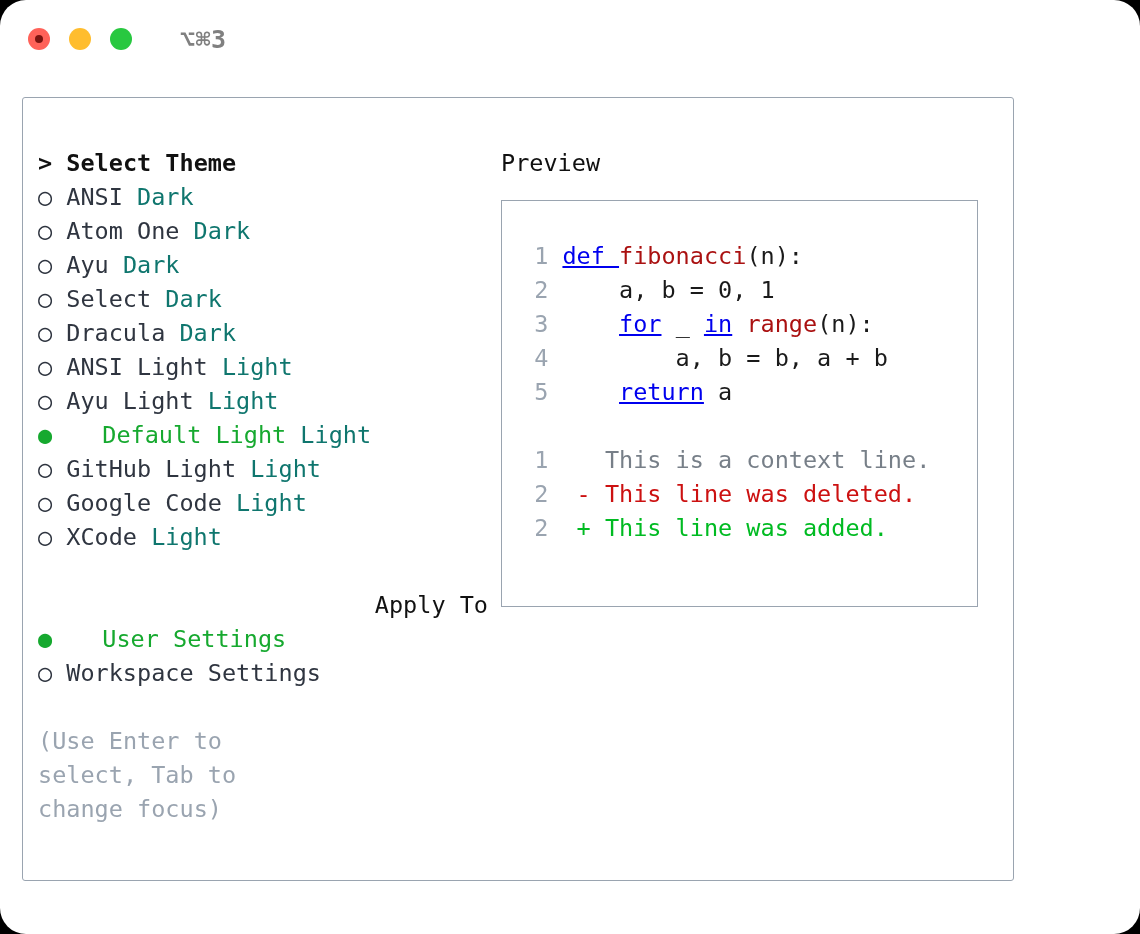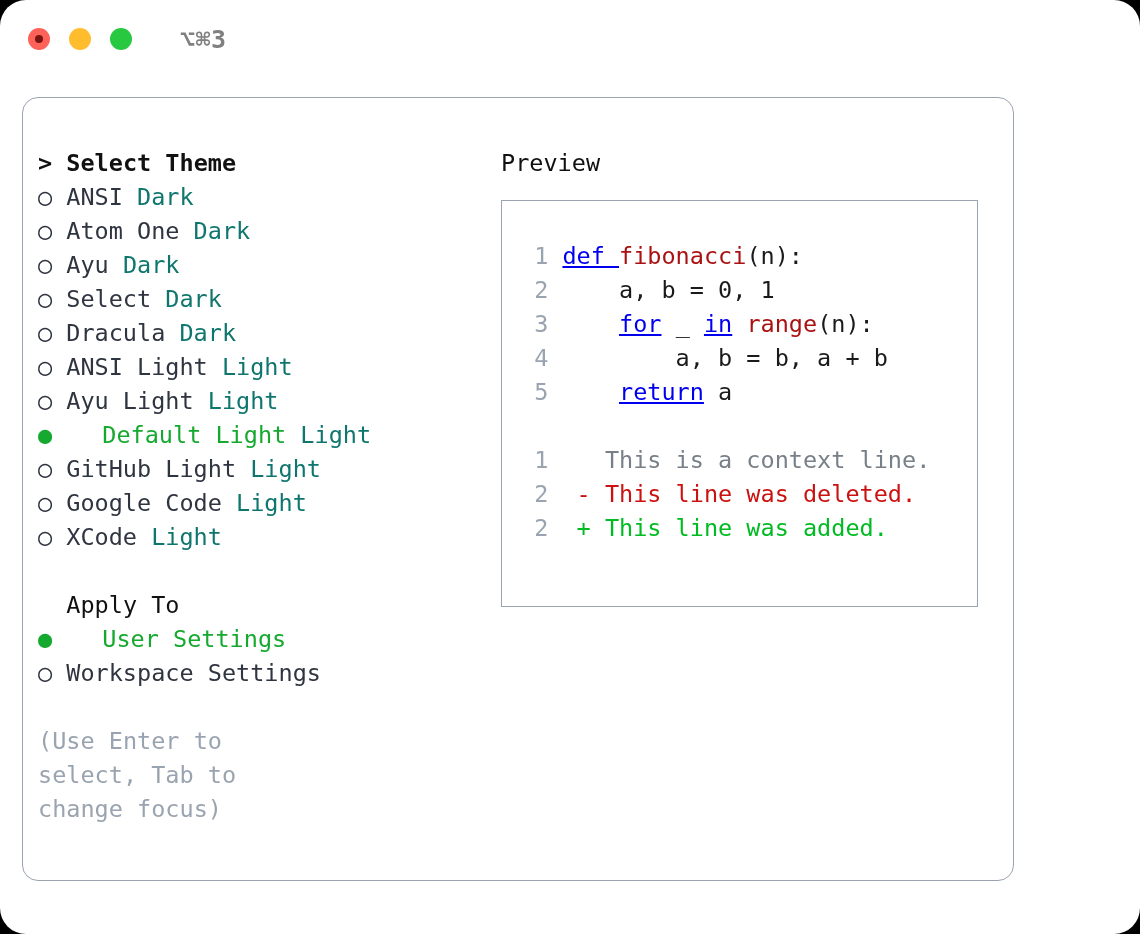--- a/index.html
+++ b/index.html
@@ -70,21 +70,21 @@
   }
 
   
   .panel {
     position: absolute;
     left: 22px;
     top: 97px;
     width: 992px;
     height: 784px;
     border: 1.6px solid #9aa4b0;
-    border-radius: 16px;
+    border-radius: 3px;
     box-sizing: border-box;
     background: #ffffff;
   }
 
   .columns {
     position: absolute;
     left: 0; top: 0;
     width: 100%; height: 100%;
   }
 
@@ -120,20 +120,21 @@
 
   .row.selected .marker { color: #16a92f; }
   .row.selected .name   { color: #16a92f; margin-left: 36px; }
 
   .section-gap { height: 34px; }
 
   .apply-header {
     white-space: pre;
     color: #111111;
     font-weight: normal;
+    text-align: right;
   }
 
   .hint {
     margin-top: 34px;
     color: #9aa4b0;
     width: 18ch;
     line-height: 34px;
     word-spacing: 0px;
   }
 

